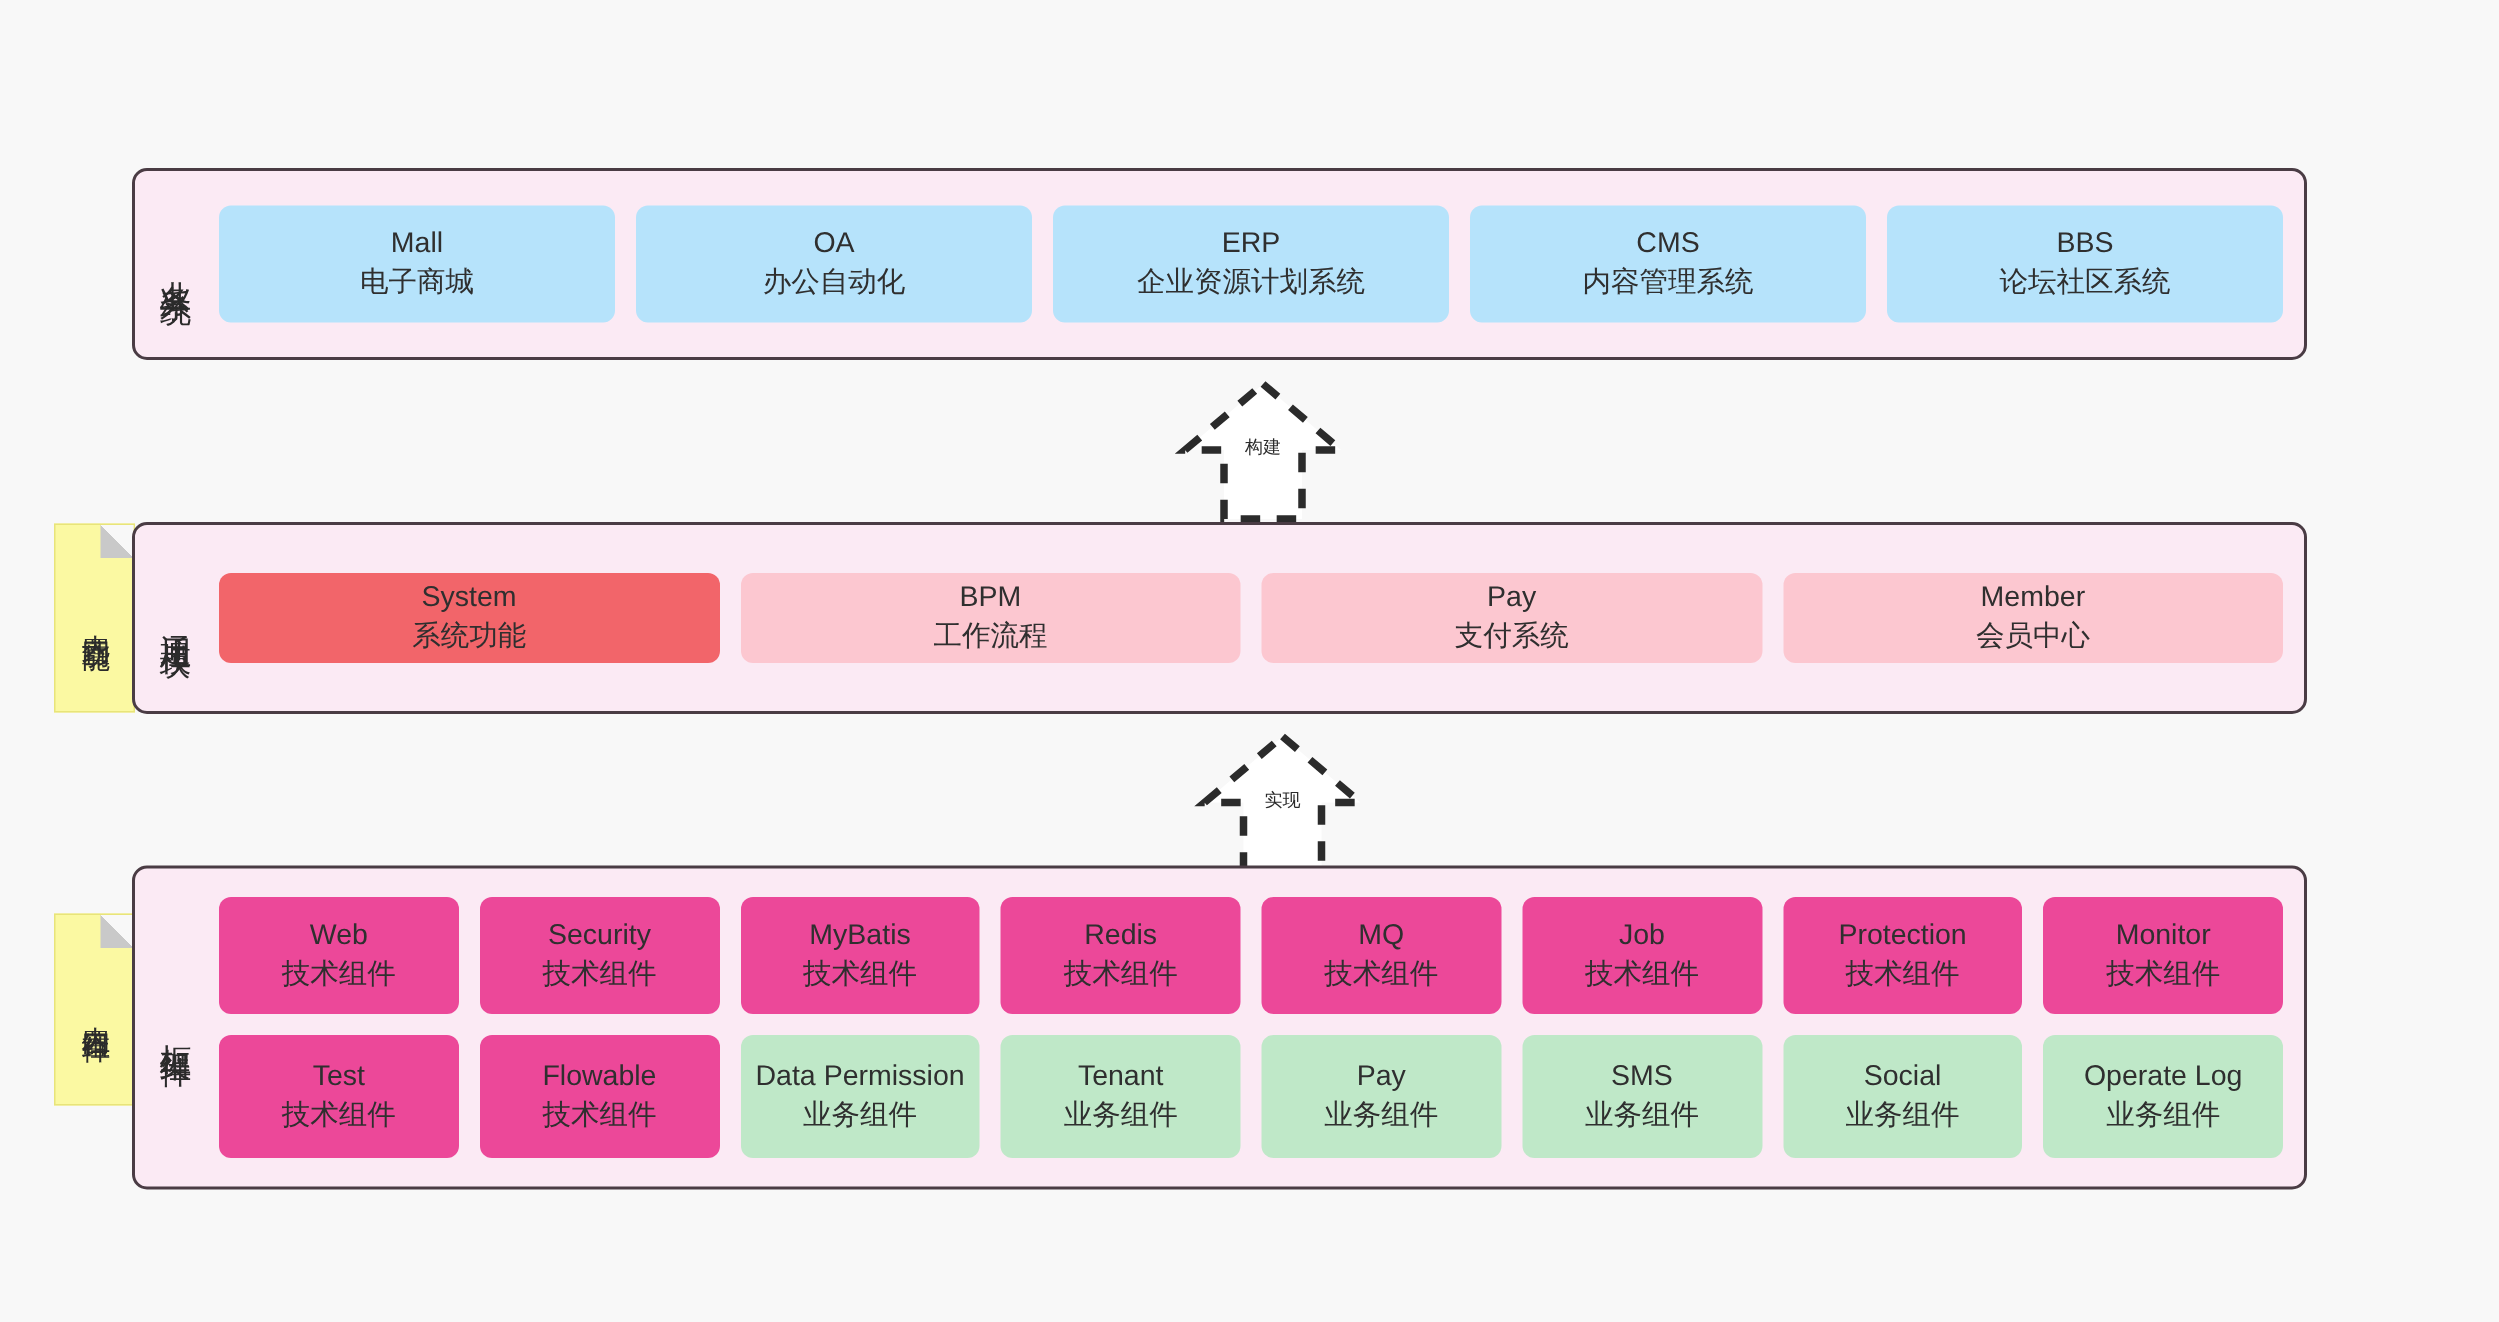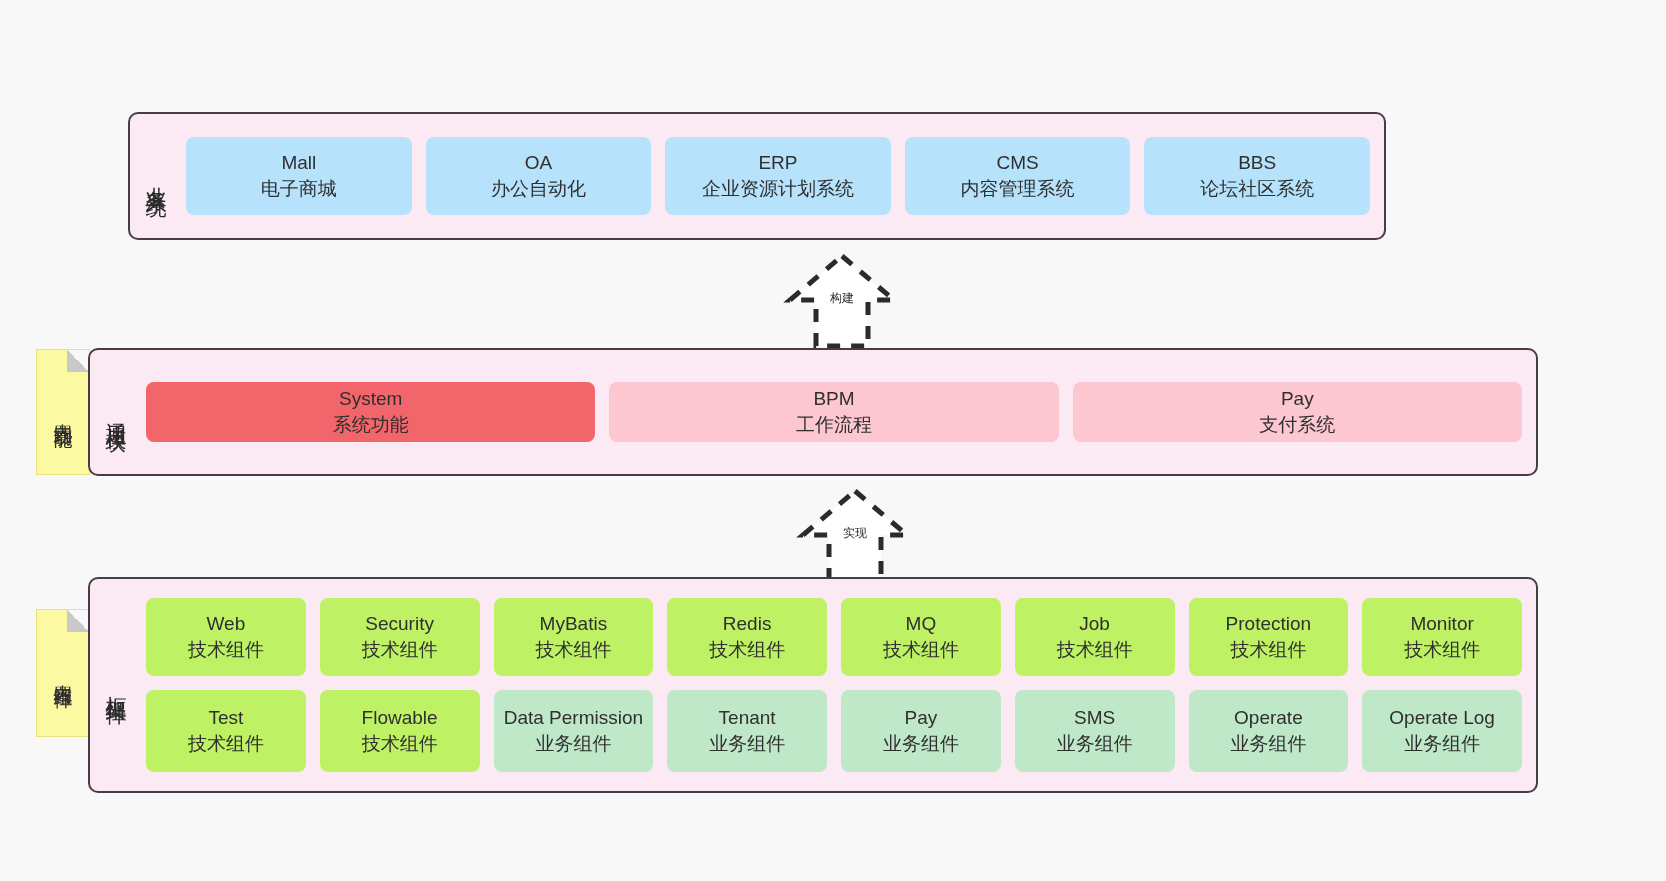--- a/index.html
+++ b/index.html
@@ -83,31 +83,31 @@
     line-height: 1.38;
     box-sizing: border-box;
     padding: 8px 6px;
   }
   .card .c-en { white-space: normal; }
   .card .c-cn { white-space: nowrap; }
 
   .card.blue       { background: #b6e3fb; }
   .card.red        { background: #f2656a; }
   .card.pink       { background: #fcc7d0; }
-  .card.green      { background: #bef264; }
+  .card.green      { background: #ec4899; }
   .card.lightgreen { background: #bfe8c8; }
 
   
   .layer-business .card { height: 78px; }
   .layer-common   .card { height: 60px; }
   .layer-frame .card-row:first-child .card { height: 78px; }
   .layer-frame .card-row:last-child  .card { height: 82px; }
 
   
-  .layer-business { left: 88px;  top: 112px; width: 1258px; height: 128px; margin-left: 40px; }
+  .layer-business { left: 88px;  top: 112px; width: 1450px; height: 128px; }
   .layer-common   { left: 88px;  top: 348px; width: 1450px; height: 128px; }
   .layer-frame    { left: 88px;  top: 577px; width: 1450px; height: 216px; }
 
   
   .sticky {
     position: absolute;
     width: 54px;
     background: #fbf9a2;
     border: 1px solid #e8e47a;
     box-sizing: border-box;
@@ -214,20 +214,24 @@
       <div class="card pink">
         <span class="c-en">BPM</span>
         <span class="c-cn">工作流程</span>
       </div>
 
       <div class="card pink">
         <span class="c-en">Pay</span>
         <span class="c-cn">支付系统</span>
       </div>
 
+      <div class="card pink">
+        <span class="c-en">Member</span>
+        <span class="c-cn">会员中心</span>
+      </div>
 
 
     </div>
   </div>
 
   <div class="arrow arrow-impl">
     <svg width="170" height="96" viewBox="0 0 170 96" fill="none">
       <path d="M85 4 L137 48 L111 48 L111 94 L59 94 L59 48 L33 48 Z" fill="#ffffff" stroke="#2b2b2b" stroke-width="5" stroke-dasharray="13 11" stroke-linejoin="miter"></path>
     </svg>
     <div class="arrow-label">实现</div>
@@ -295,21 +299,21 @@
         </div>
         <div class="card lightgreen">
           <span class="c-en">Pay</span>
           <span class="c-cn">业务组件</span>
         </div>
         <div class="card lightgreen">
           <span class="c-en">SMS</span>
           <span class="c-cn">业务组件</span>
         </div>
         <div class="card lightgreen">
-          <span class="c-en">Operate</span>
+          <span class="c-en">Social</span>
           <span class="c-cn">业务组件</span>
         </div>
         <div class="card lightgreen">
           <span class="c-en">Operate Log</span>
           <span class="c-cn">业务组件</span>
         </div>
       </div>
 
     </div>
   </div>

